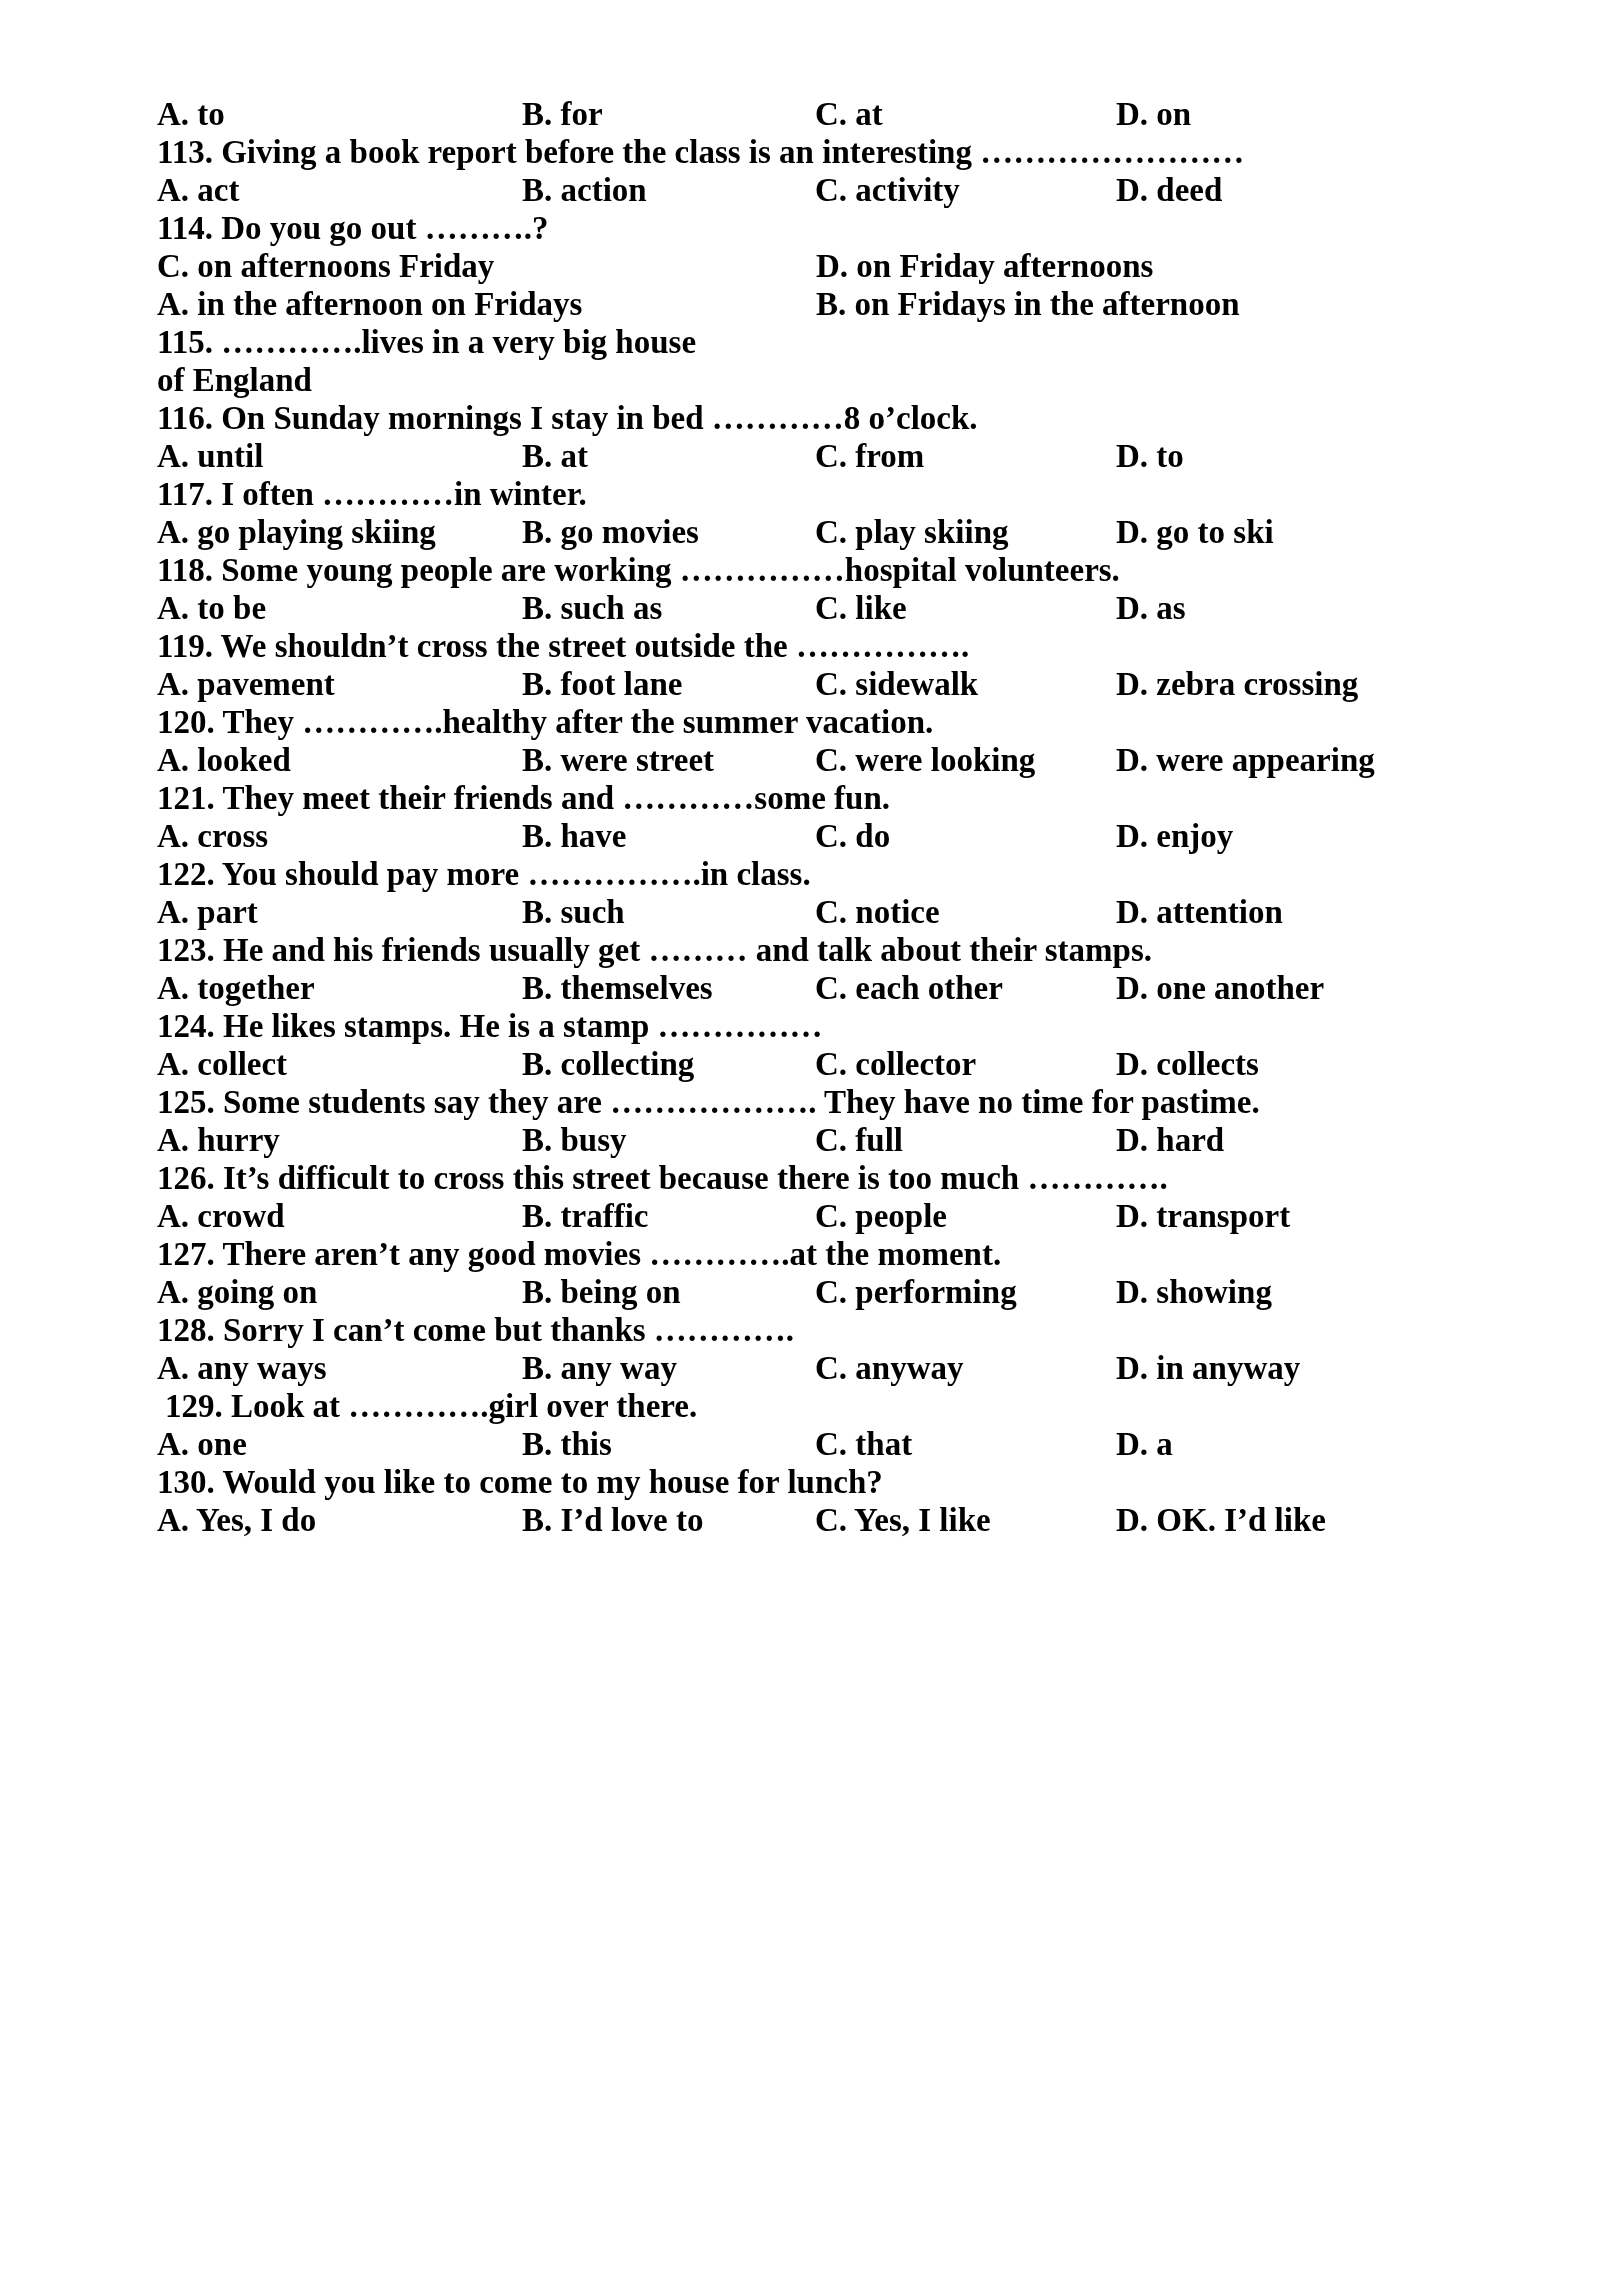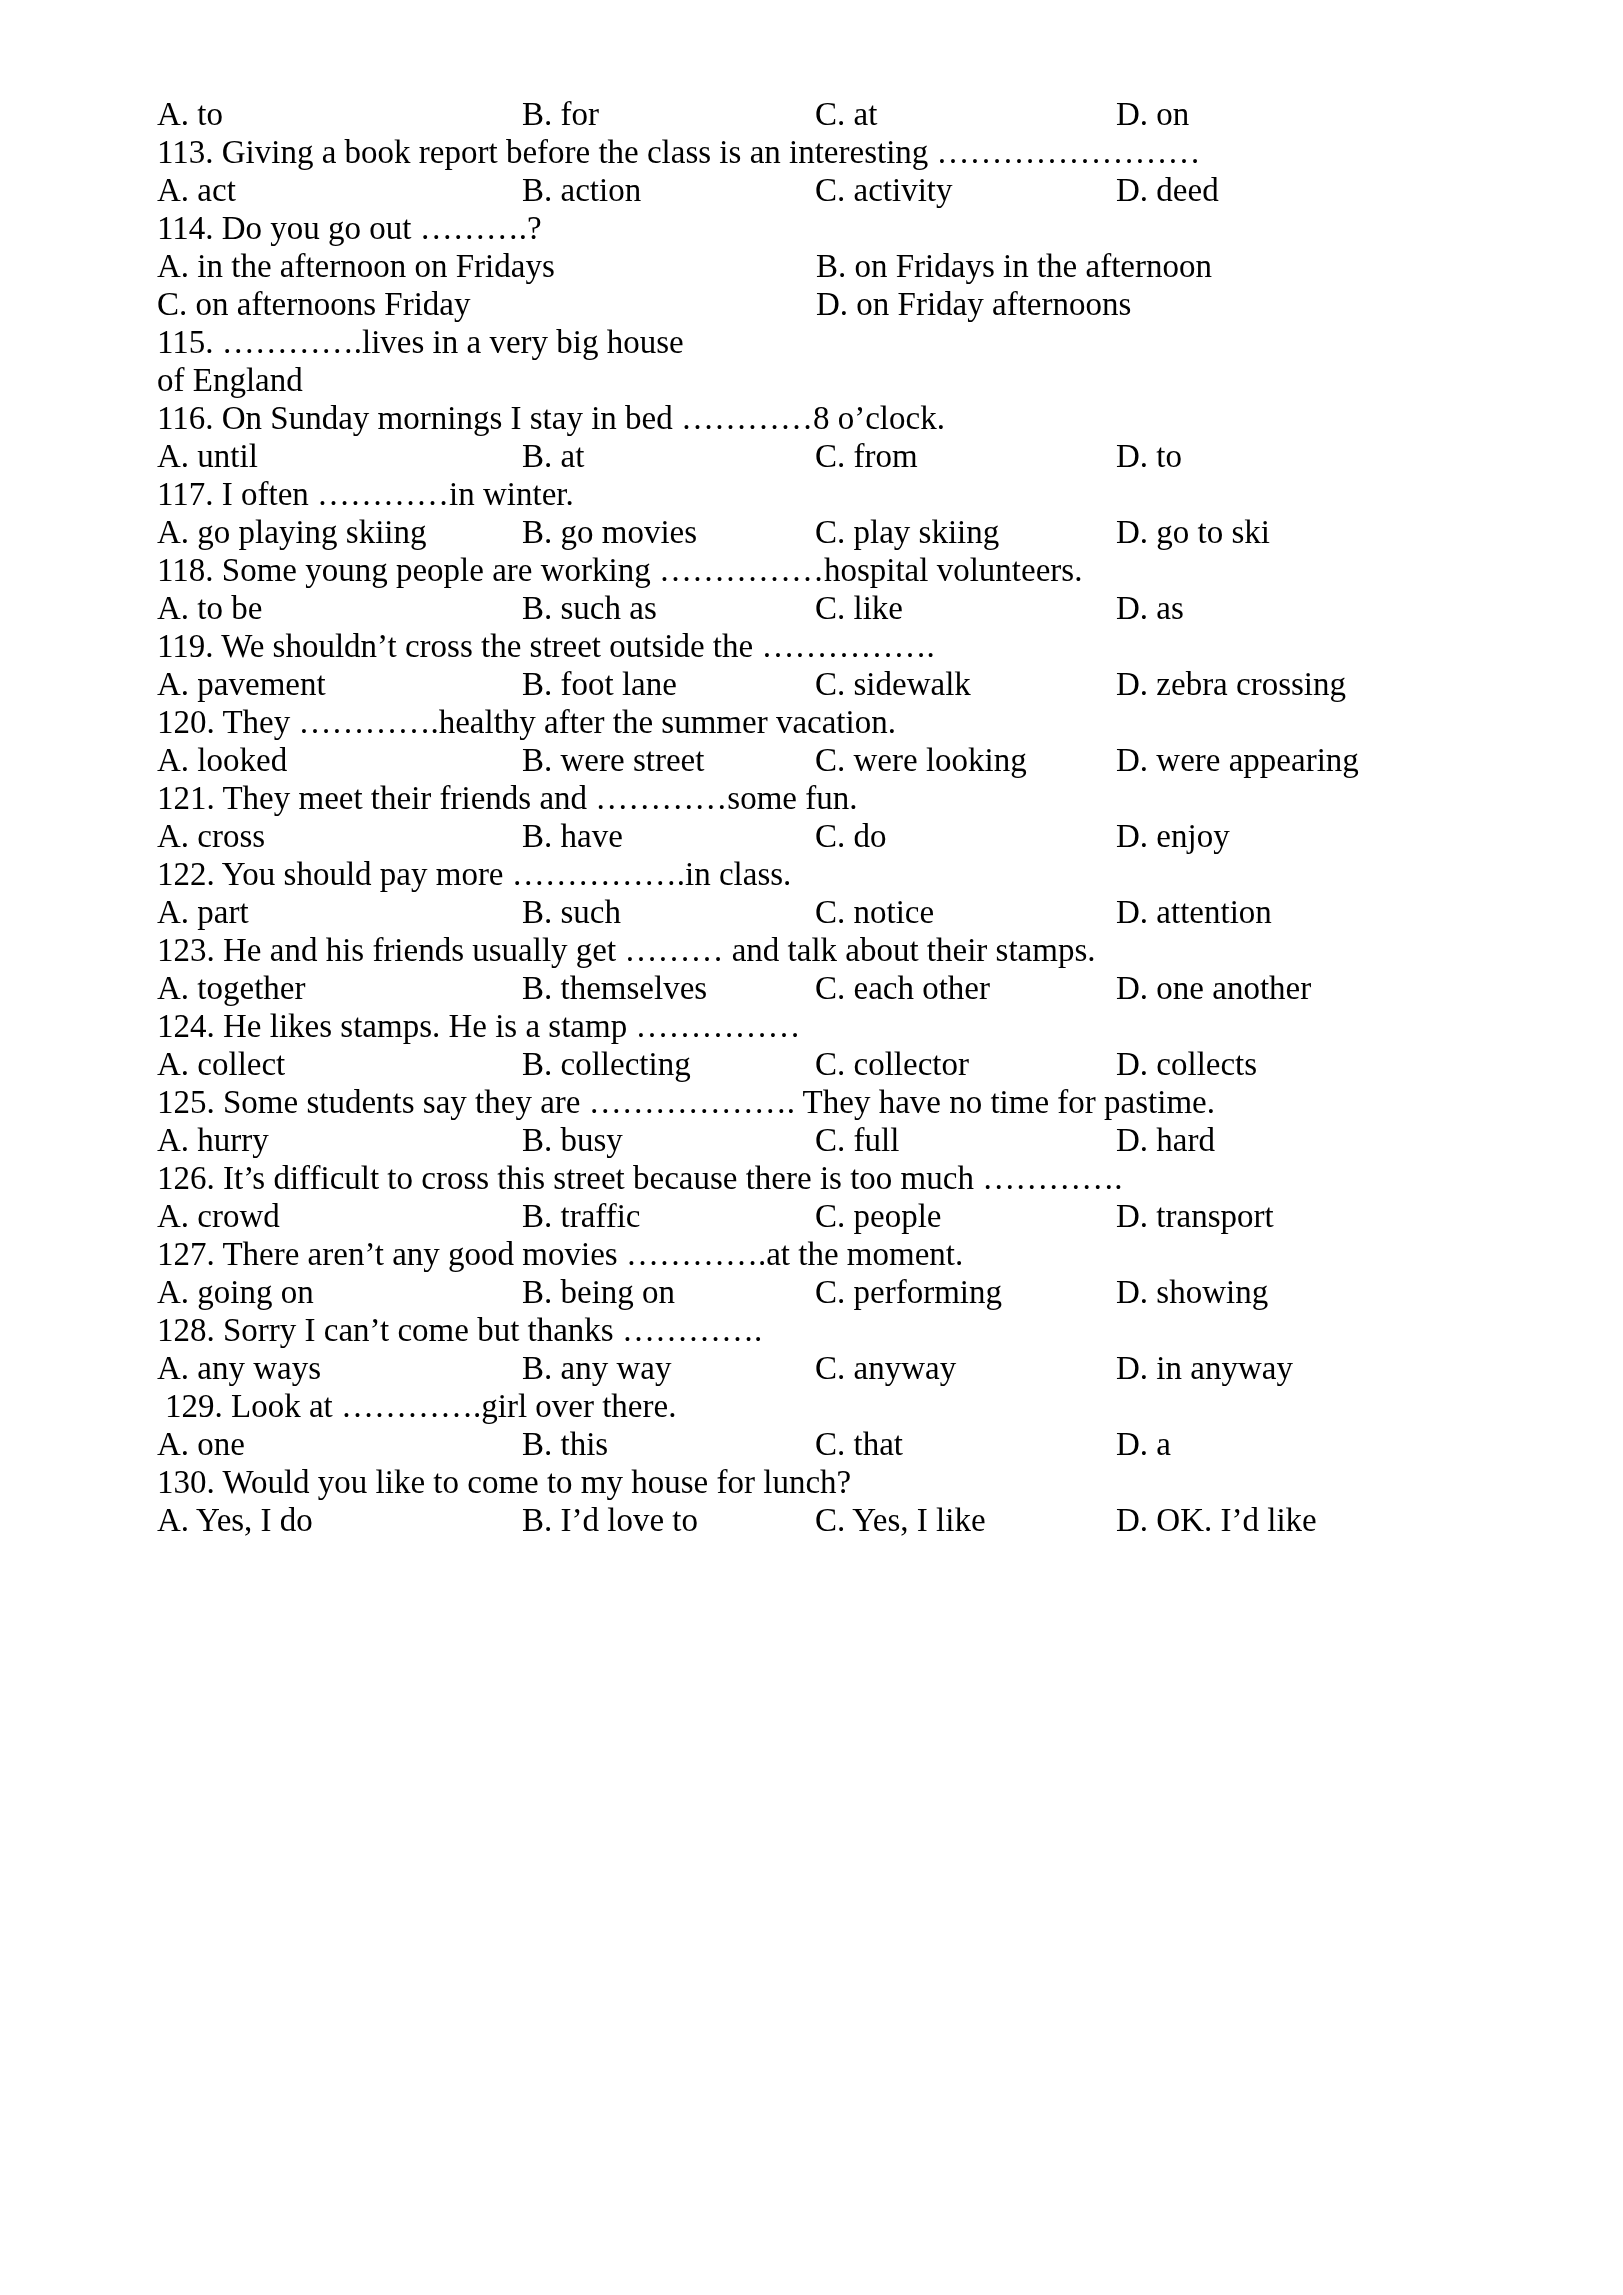--- a/index.html
+++ b/index.html
@@ -36,47 +36,47 @@
     top: 0;
     font-size: 33px;
     line-height: 38px;
     color: #000000;
     white-space: pre;
   }
 </style>
 </head>
 <body style="background: rgb(255, 255, 255);">
 
-<div class="page" style="color: rgb(0, 0, 0);">
+<div class="page" style="color: rgb(0, 0, 0); font-weight: bold;">
   <div class="content" id="lines">
       <div class="line">
         <span class="cell" style="left: 0px;">A. to</span>
         <span class="cell" style="left: 365px;">B. for</span>
         <span class="cell" style="left: 658px;">C. at</span>
         <span class="cell" style="left: 959px;">D. on</span>
       </div>
       <div class="line">
         <span class="cell" style="left: 0px;">113. Giving a book report before the class is an interesting ……………………</span>
       </div>
       <div class="line">
         <span class="cell" style="left: 0px;">A. act</span>
         <span class="cell" style="left: 365px;">B. action</span>
         <span class="cell" style="left: 658px;">C. activity</span>
         <span class="cell" style="left: 959px;">D. deed</span>
       </div>
       <div class="line">
         <span class="cell" style="left: 0px;">114. Do you go out ……….?</span>
       </div>
       <div class="line">
+        <span class="cell" style="left: 0px;">C. on afternoons Friday</span>
+        <span class="cell" style="left: 659px;">D. on Friday afternoons</span>
+      </div>
+      <div class="line">
         <span class="cell" style="left: 0px;">A. in the afternoon on Fridays</span>
         <span class="cell" style="left: 659px;">B. on Fridays in the afternoon</span>
-      </div>
-      <div class="line">
-        <span class="cell" style="left: 0px;">C. on afternoons Friday</span>
-        <span class="cell" style="left: 659px;">D. on Friday afternoons</span>
       </div>
       <div class="line">
         <span class="cell" style="left: 0px;">115. ………….lives in a very big house</span>
       </div>
       <div class="line">
         <span class="cell" style="left: 0px;">of England</span>
       </div>
       <div class="line">
         <span class="cell" style="left: 0px;">116. On Sunday mornings I stay in bed …………8 o’clock.</span>
       </div>

